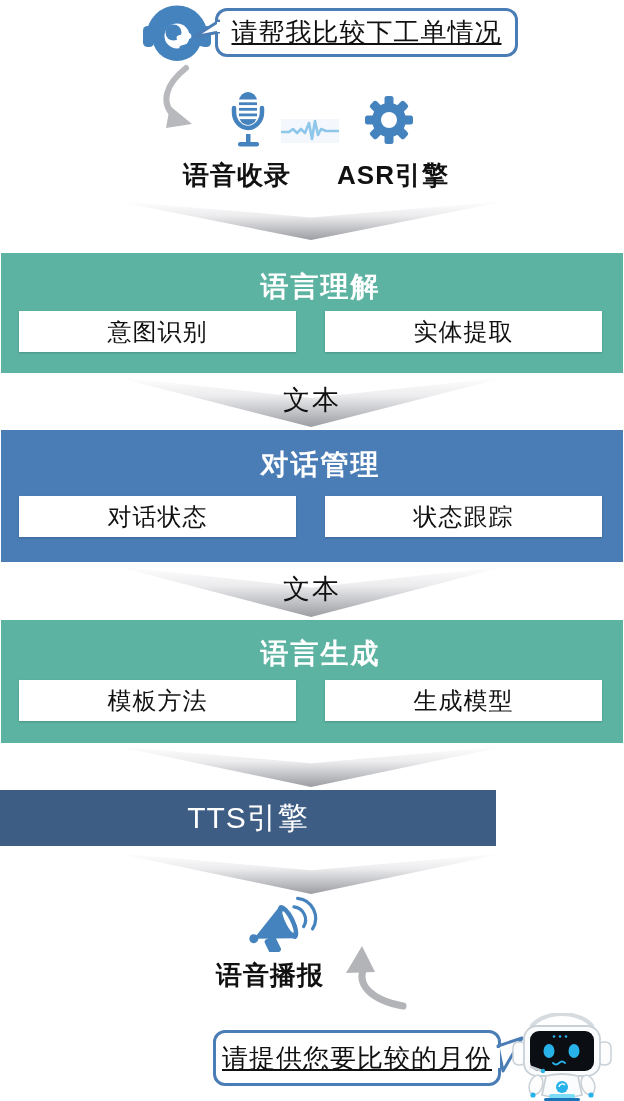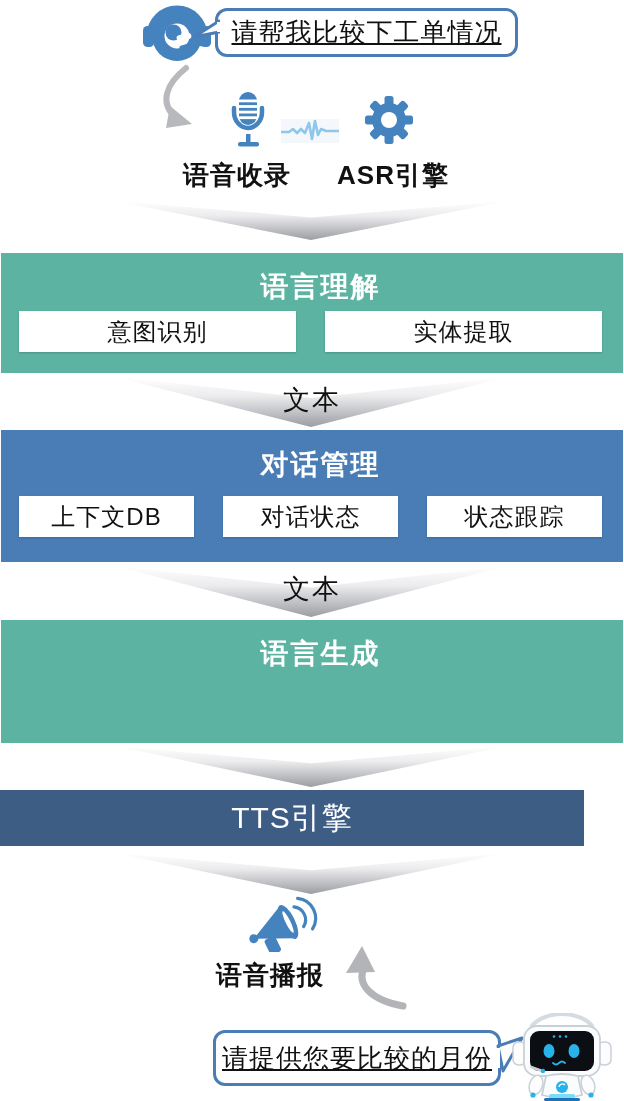--- a/index.html
+++ b/index.html
@@ -30,21 +30,21 @@
     font-size:24px; color:#111; letter-spacing:1px;
     box-shadow:0 1px 2px rgba(0,0,0,0.18);
   }
 
   .flow-text {
     position:absolute; left:0; width:624px; text-align:center;
     font-size:27px; color:#111; letter-spacing:2px; z-index:3;
   }
 
   .tts-bar {
-    position:absolute; left:0; width:584px; height:56px;
+    position:absolute; left:0; width:496px; height:56px;
     display:flex; align-items:center; justify-content:center;
     color:#fff; font-size:30px; letter-spacing:1px;
   }
 
   .icon-label {
     position:absolute; font-size:26px; color:#111; letter-spacing:1px;
     text-align:center; white-space:nowrap;font-weight:bold;
   }
   svg { display:block; }
 </style>
@@ -137,33 +137,36 @@
   </div>
 
   <div class="flow-text" style="top:382px;">文本</div>
   <svg class="abs" style="left:115px;top:377px" width="392" height="50" viewBox="0 0 392 50" preserveAspectRatio="none">
     <polygon points="0,0 196,21 392,0 196,50" fill="url(#gchev)"></polygon>
   </svg>
 
   <div class="block" style="top:430px;height:132px;background:#4a7db5;">
     <div class="block-title" style="margin-top:16px;">对话管理</div>
     <div class="box-row" style="top:66px;">
-      <div class="sub-box">上下文DB</div>
       <div class="sub-box">对话状态</div>
       <div class="sub-box">状态跟踪</div>
     </div>
   </div>
 
   <div class="flow-text" style="top:571px;">文本</div>
   <svg class="abs" style="left:115px;top:566px" width="392" height="51" viewBox="0 0 392 50" preserveAspectRatio="none">
     <polygon points="0,0 196,21 392,0 196,50" fill="url(#gchev)"></polygon>
   </svg>
 
   <div class="block" style="top:620px;height:123px;background:#5cb3a1;">
     <div class="block-title" style="margin-top:15px;">语言生成</div>
+    <div class="box-row" style="top:60px;">
+      <div class="sub-box">模板方法</div>
+      <div class="sub-box">生成模型</div>
+    </div>
   </div>
 
   <svg class="abs" style="left:115px;top:746px" width="392" height="41" viewBox="0 0 392 50" preserveAspectRatio="none">
     <polygon points="0,0 196,21 392,0 196,50" fill="url(#gchev)"></polygon>
   </svg>
 
   <div class="tts-bar" style="top:790px;background:#3e5d85;">
     <span>TTS引擎</span>
   </div>
 

